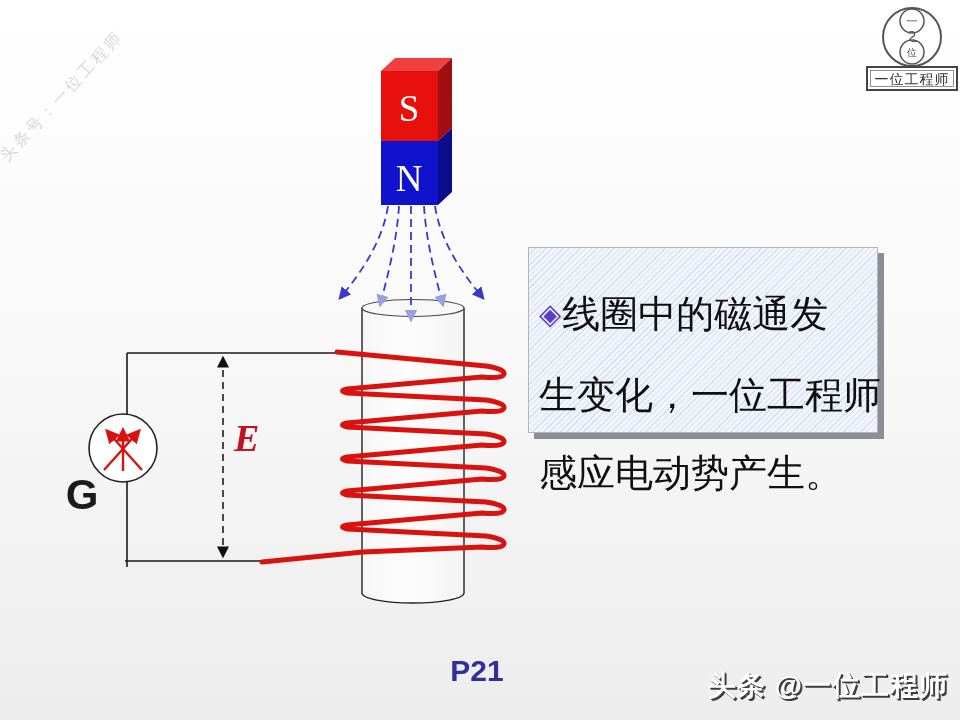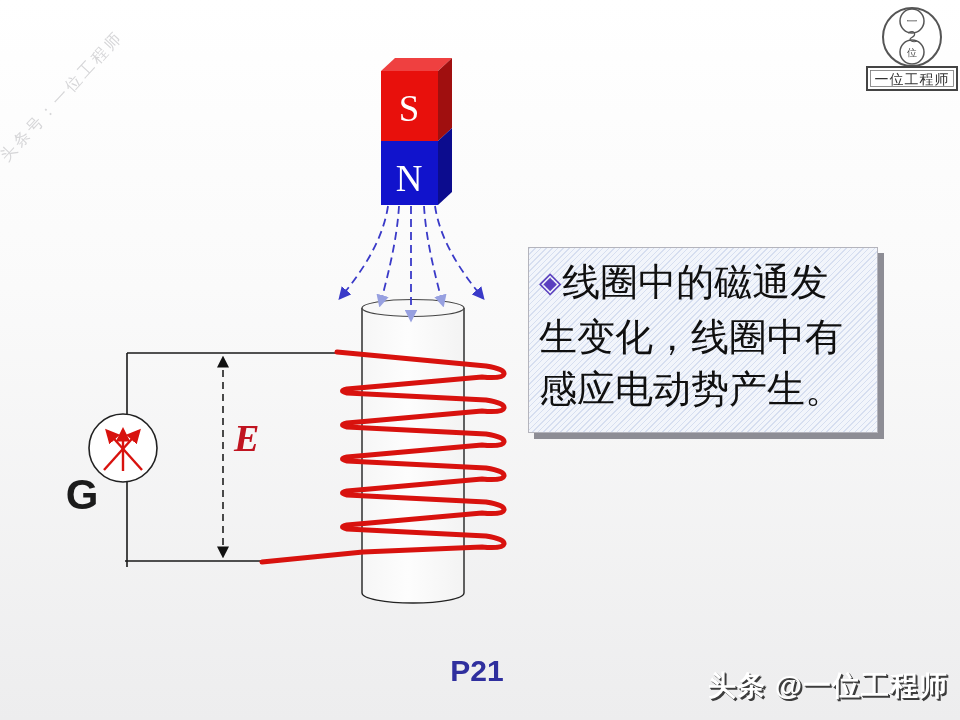--- a/index.html
+++ b/index.html
@@ -19,21 +19,21 @@
     background-color:#f2f5fb;
     background-image:repeating-linear-gradient(135deg,
       rgba(150,170,215,.30) 0px, rgba(150,170,215,.30) 1px,
       rgba(0,0,0,0) 1px, rgba(0,0,0,0) 4px);
     border:1px solid #b4b4bc;
     box-shadow:6px 6px 0 #8d8d95;
     padding:8px 4px 0 10px;
   }
   .callout-line{
     font-family:"Liberation Serif","DejaVu Serif",serif;
-    font-size:38px;line-height:52px;color:#101010;white-space:nowrap;
+    font-size:38px;line-height:40px;color:#101010;white-space:nowrap;margin-top:38px;
   }
   #callout-bullet{
     font-size:29px;color:#5a3fbf;position:relative;top:-3px;margin-right:1px;
     font-family:"DejaVu Sans",sans-serif;
   }
   #page-number{
     left:444px;top:654px;width:66px;text-align:center;
     font-size:30px;font-weight:700;color:#2f2f9e;
   }
   #wm-diagonal{
@@ -125,21 +125,21 @@
       <rect x="381" y="141" width="57" height="64" fill="#1113cc"></rect>
       <text x="409" y="121" text-anchor="middle" font-size="37" fill="#ffffff" font-family="'Liberation Serif','DejaVu Serif',serif">S</text>
       <text x="409" y="191" text-anchor="middle" font-size="37" fill="#ffffff" font-family="'Liberation Serif','DejaVu Serif',serif">N</text>
     </g>
   </svg>
 
   <div id="callout" class="abs">
     <div class="callout-line">
       <span id="callout-bullet">◈</span><span>线圈中的磁通发</span>
     </div>
-    <div class="callout-line">生变化，线圈中有</div>
+    <div class="callout-line">生变化，一位工程师</div>
     <div class="callout-line">感应电动势产生。</div>
   </div>
 
   <div id="page-number" class="abs">P21</div>
 
   <div id="wm-bottom-right" class="abs">头条 @一位工程师</div>
 
   <svg id="logo-svg" class="abs" viewBox="0 0 104 94">
     <circle cx="54" cy="35" r="29" fill="#ffffff" stroke="#555" stroke-width="2"></circle>
     <circle cx="54" cy="19" r="12" fill="#ffffff" stroke="#555" stroke-width="1.5"></circle>

